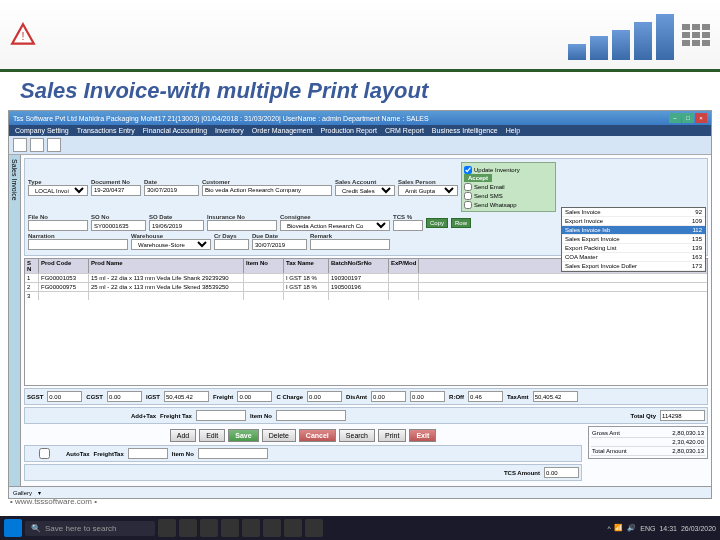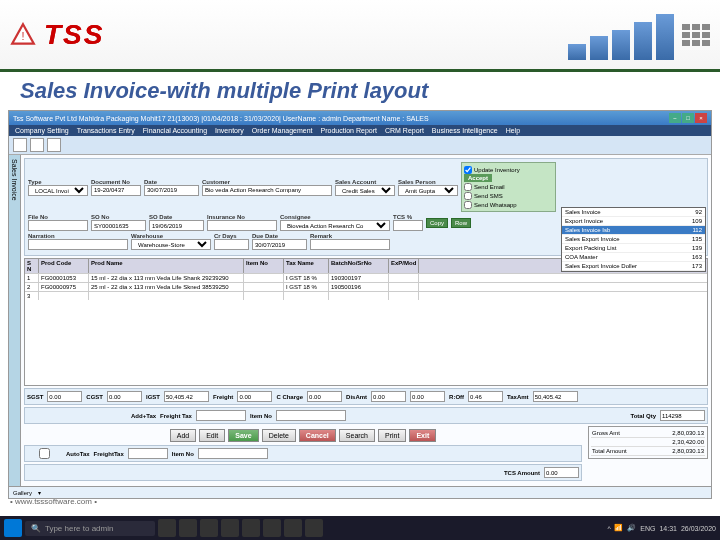--- a/index.html
+++ b/index.html
@@ -65,23 +65,20 @@
 .blank-grid{height:85px;background:#fff}
 </style>
 </head>
 <body>
 
 <div class="slide-header">
   <svg class="warn-icon" viewBox="0 0 24 24">
       <path fill="#fff" stroke="#c33" stroke-width="2" d="M12 2 L22 20 L2 20 Z"></path>
       <text x="12" y="17" text-anchor="middle" font-size="10" fill="#c33">!</text>
     </svg>
-  <div class="logo">
-    <span class="logo-text">TSS</span>
-  </div>
   <div class="bars">
     <div class="bar" style="height:16px"></div>
       <div class="bar" style="height:24px"></div>
       <div class="bar" style="height:30px"></div>
       <div class="bar" style="height:38px"></div>
       <div class="bar" style="height:46px"></div>
   </div>
   <div class="side-rect">
       <div></div>
       <div></div>
@@ -380,21 +377,21 @@
     <span>▾</span>
   </div>
 </div>
 
 <div class="footnote">• www.tsssoftware.com •</div>
 
 <div class="taskbar">
   <div class="tb-item" style="background:#0078d7"></div>
   <div class="search">
     <span>🔍</span>
-    <span>Type here to admin</span>
+    <span>Save here to search</span>
   </div>
   <div class="tb-item"></div>
   <div class="tb-item"></div>
   <div class="tb-item"></div>
   <div class="tb-item"></div>
   <div class="tb-item"></div>
   <div class="tb-item"></div>
   <div class="tb-item"></div>
   <div class="tb-item"></div>
   <div class="tray">

